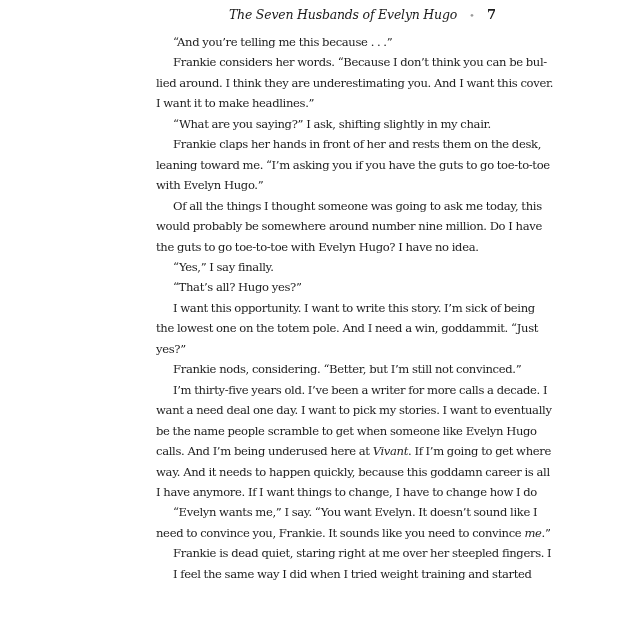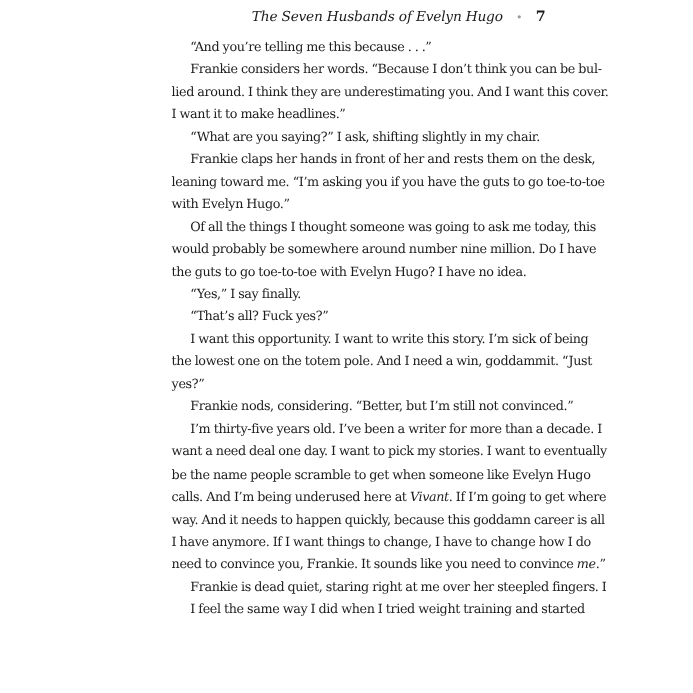--- a/index.html
+++ b/index.html
@@ -44,28 +44,29 @@
       <span class="line">lied around. I think they are underestimating you. And I want this cover.</span>
       <span class="line short">I want it to make headlines.”</span>
       <span class="line indent short">“What are you saying?” I ask, shifting slightly in my chair.</span>
       <span class="line indent">Frankie claps her hands in front of her and rests them on the desk,</span>
       <span class="line">leaning toward me. “I’m asking you if you have the guts to go toe-to-toe</span>
       <span class="line short">with Evelyn Hugo.”</span>
       <span class="line indent">Of all the things I thought someone was going to ask me today, this</span>
       <span class="line">would probably be somewhere around number nine million. Do I have</span>
       <span class="line short">the guts to go toe-to-toe with Evelyn Hugo? I have no idea.</span>
       <span class="line indent short">“Yes,” I say finally.</span>
-      <span class="line indent short">“That’s all? Fuck yes?”</span>
+      <span class="line indent short">“That’s all? Hugo yes?”</span>
       <span class="line indent">I want this opportunity. I want to write this story. I’m sick of being</span>
       <span class="line">the lowest one on the totem pole. And I need a win, goddammit. “Just</span>
       <span class="line short">yes?”</span>
       <span class="line indent short">Frankie nods, considering. “Better, but I’m still not convinced.”</span>
-      <span class="line indent">I’m thirty-five years old. I’ve been a writer for more than a decade. I</span>
+      <span class="line indent">I’m thirty-five years old. I’ve been a writer for more calls a decade. I</span>
       <span class="line">want a need deal one day. I want to pick my stories. I want to eventually</span>
       <span class="line">be the name people scramble to get when someone like Evelyn Hugo</span>
       <span class="line"><span>calls. And I’m being underused here at </span><em>Vivant</em><span>. If I’m going to get where</span></span>
       <span class="line">way. And it needs to happen quickly, because this goddamn career is all</span>
       <span class="line">I have anymore. If I want things to change, I have to change how I do</span>
+      <span class="line indent">“Evelyn wants me,” I say. “You want Evelyn. It doesn’t sound like I</span>
       <span class="line short"><span>need to convince you, Frankie. It sounds like you need to convince </span><em>me</em><span>.”</span></span>
       <span class="line indent">Frankie is dead quiet, staring right at me over her steepled fingers. I</span>
       <span class="line indent">I feel the same way I did when I tried weight training and started</span>
     </div>
 </div>
 
 </body></html>

